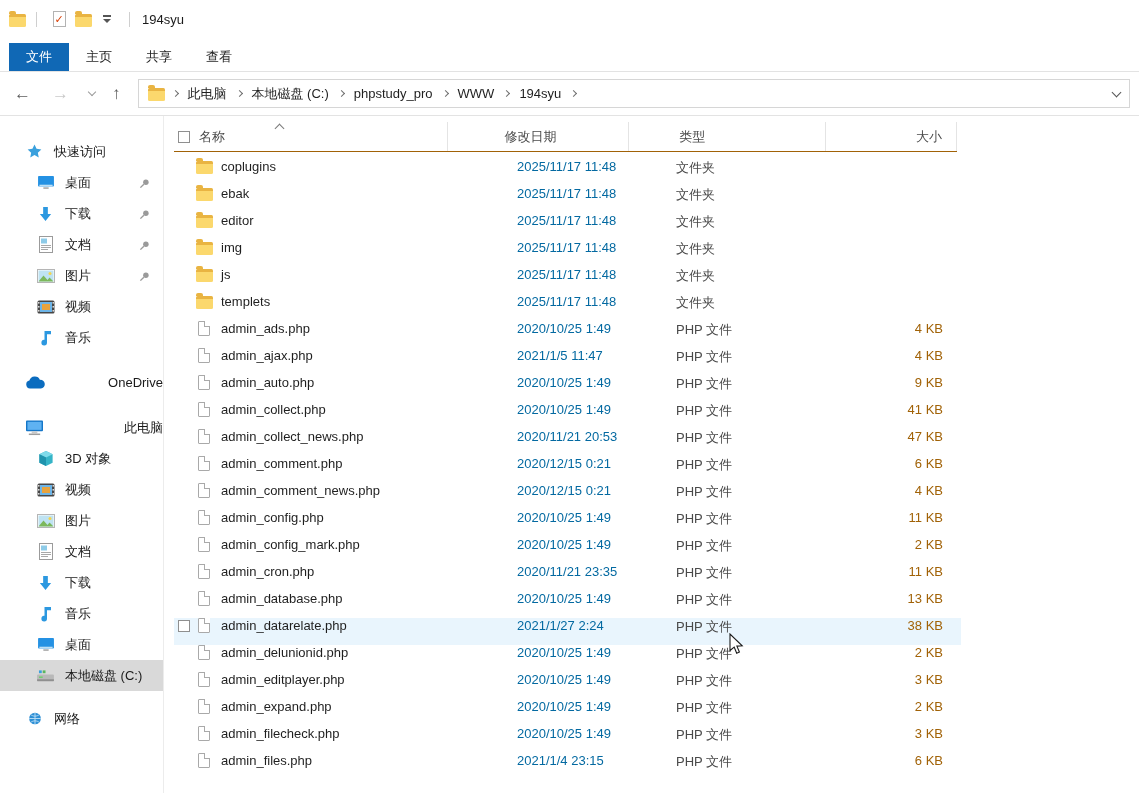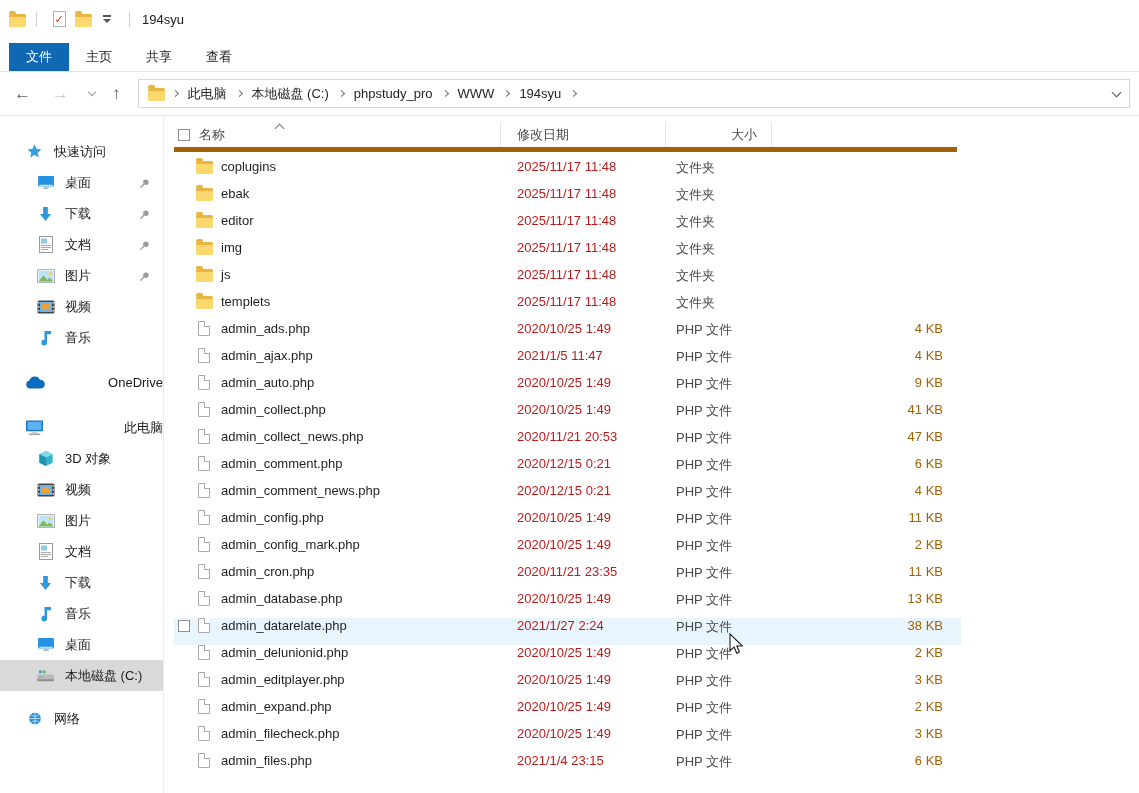--- a/index.html
+++ b/index.html
@@ -67,38 +67,38 @@
   .snav.sel { background:#d9d9d9; }
   .snav.mt { margin-top:14px;justify-content:space-between; }
   .snav.mt2 { margin-top:12px; }
   .sic { width:21px; display:flex; justify-content:center; align-items:center; flex:none; }
   .snav .lbl { margin-left:9px; color:#1a1a1a; white-space:nowrap; }
   .snav .pin { position:absolute; right:13px; top:10px; }
 
   
   .list { flex:1; padding-top:6px; margin-left:10px; position:relative; }
   .lheader { display:flex; height:30px; width:783px; position:relative; color:#4a4a4a;
-    border-bottom:5px solid #a16207; }
+    border-bottom:1px solid #a16207;gap:40px; }
   .hc { border-right:1px solid #e4e4e4; height:100%; display:flex; align-items:center; }
   .hc-name { width:327px; padding-left:4px; }
   .hc-name .hlbl { margin-left:9px; }
   .hc-date { width:165px; padding-left:16px; }
   .hc-type { width:185px; padding-left:10px; }
   .hc-size { width:106px; justify-content:flex-end; padding-right:14px; }
   .sort-caret { position:absolute; top:3px; left:102px; width:7px; height:7px;
     border-left:1.2px solid #7a7a7a; border-top:1.2px solid #7a7a7a; transform:rotate(45deg); }
   .cbx { width:12px; height:12px; border:1px solid #8f8f8f; background:#fff; flex:none; }
 
   .rows { margin-top:7px; }
   .row { display:flex; align-items:flex-start; height:27px; width:787px; }
   .row.hover { background:var(--hover); }
   .cname { width:327px; display:flex; align-items:center; padding-left:4px; }
   .cbslot { width:18px; flex:none; display:flex; align-items:center; }
   .nm { margin-left:8px; color:#1f1f1f; white-space:nowrap; }
-  .cdate { width:165px; padding-left:16px; color:#b91c1c; }
+  .cdate { width:165px; padding-left:16px; color:#0369a1; }
   .ctype { width:185px; padding-left:10px; color:#4a4a4a; }
   .csize { width:106px; text-align:right; padding-right:14px; color:#a16207; }
 
   .cursor { position:absolute; left:729px; top:633px; pointer-events:none; }
 </style>
 </head>
 <body>
 
 <div class="titlebar">
   <span class="ico folder"></span>
@@ -361,20 +361,21 @@
   </div>
 
   <div class="list">
     <div class="lheader">
       <span class="sort-caret"></span>
       <div class="hc hc-name">
         <span class="cbx"></span>
         <span class="hlbl">名称</span>
       </div>
       <div class="hc hc-date">修改日期</div>
+      <div class="hc hc-type">类型</div>
       <div class="hc hc-size">大小</div>
     </div>
 
     <div class="rows">
 
       <div class="row">
         <div class="cname">
             <span class="cbslot"></span>
             <span class="ico folder"></span>
             <span class="nm">coplugins</span>

